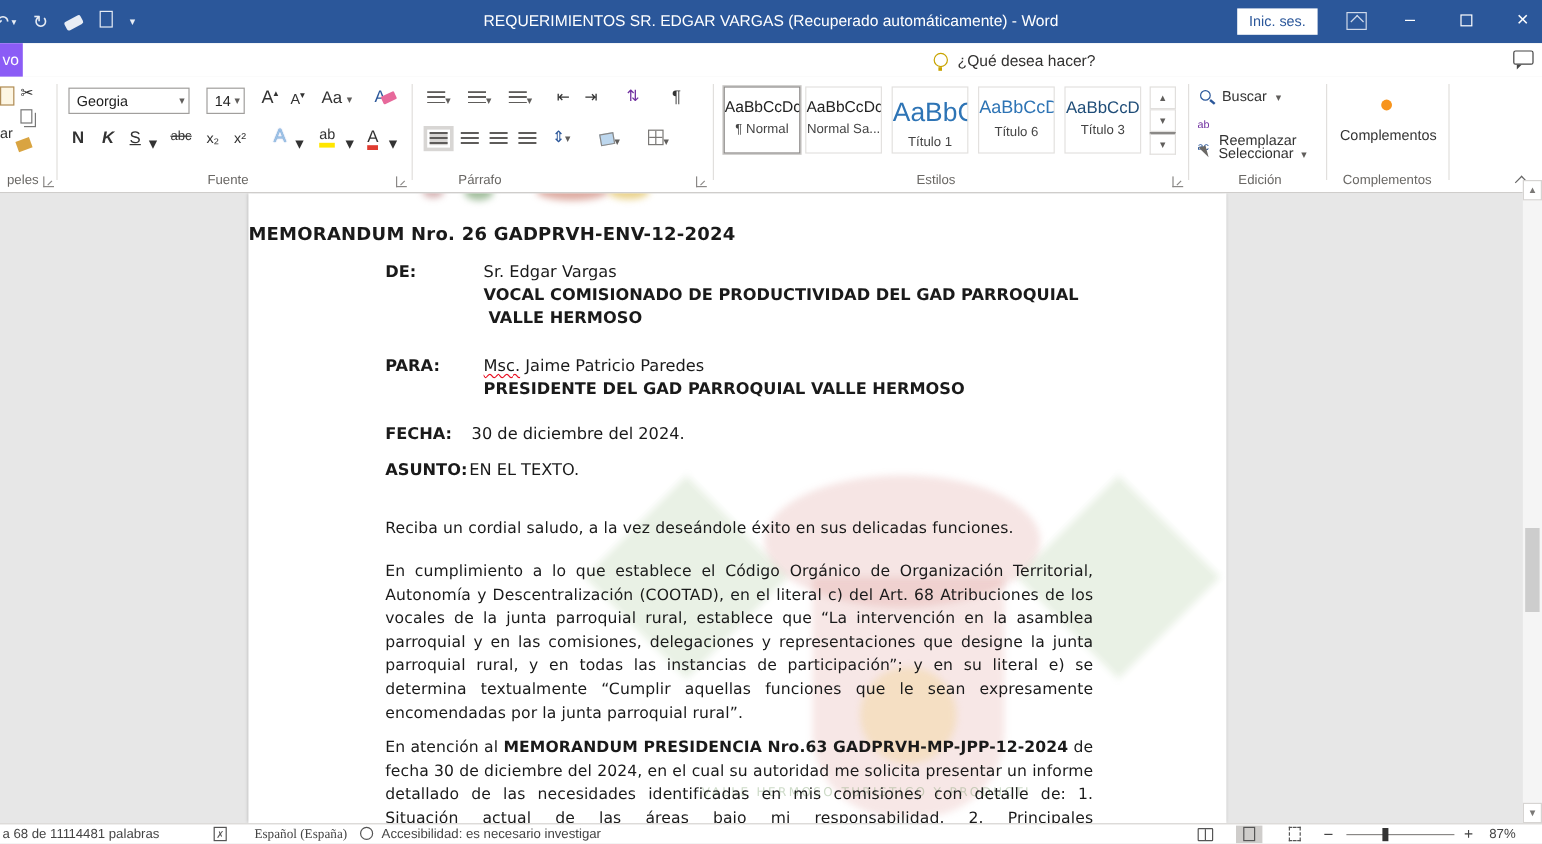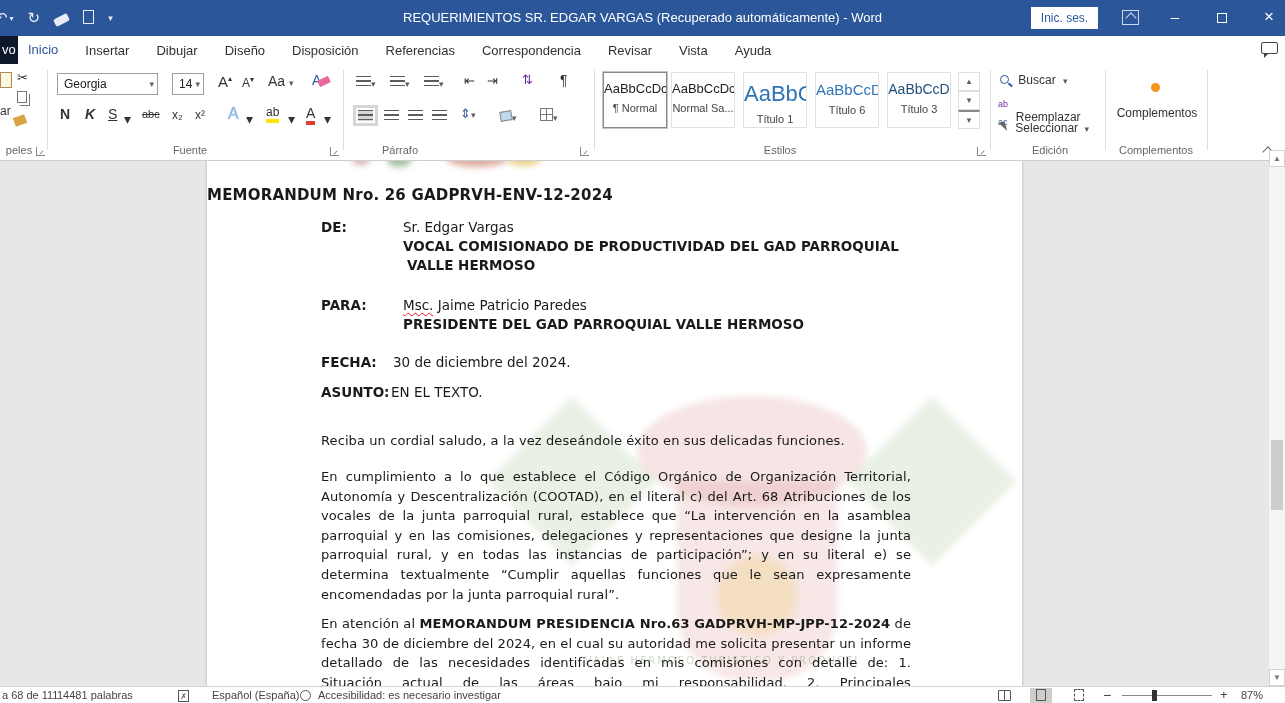--- a/index.html
+++ b/index.html
@@ -16,21 +16,21 @@
   .signin { position:absolute; left:1031px; top:7px; width:67px; height:22px; background:#fff; color:#2b579a; font-size:12px; text-align:center; line-height:22px; }
   .winctl { position:absolute; top:0; height:36px; width:46px; text-align:center; line-height:34px; font-size:15px; color:#fff; }
   .ribbon-opts { position:absolute; left:1122px; top:10px; width:17px; height:15px; border:1px solid #cfd9ea; }
   .ribbon-opts::after { content:""; position:absolute; left:4px; top:3px; width:7px; height:7px; border-left:1px solid #cfd9ea; border-top:1px solid #cfd9ea; transform:rotate(45deg); }
   .maxbox { display:inline-block; width:10px; height:10px; border:1px solid #fff; vertical-align:middle; }
   .eraser { display:inline-block; width:15px; height:8px; background:#e8edf5; border-radius:2px; transform:rotate(-28deg); }
   .newdoc { display:inline-block; width:11px; height:14px; border:1px solid #e8edf5; background:transparent; }
 
   
   .tabrow { left:0; top:36px; width:1285px; height:28px; background:#fff; }
-  .filetab { position:absolute; left:0; top:0; width:19px; height:28px; background:#0f172a; color:#fff; font-size:13px; line-height:28px; padding-left:2px; }
+  .filetab { position:absolute; left:0; top:0; width:19px; height:28px; background:#8b5cf6; color:#fff; font-size:13px; line-height:28px; padding-left:2px; }
   .tabs { position:absolute; left:28px; top:0; height:28px; display:flex; gap:27px; align-items:center; font-size:13px; color:#323130; }
   .tab { cursor:default; white-space:nowrap; }
   .tab.active { color:#2b579a; background:#fff; padding:0 10px; margin:0 -10px; height:28px; line-height:28px; }
   .tellme { position:absolute; left:778px; top:0; height:28px; display:flex; gap:8px; align-items:center; font-size:13px; color:#323130; }
   .bulb { width:12px; height:12px; border:1.5px solid #c8a400; border-radius:50%; position:relative; }
   .bulb::after { content:""; position:absolute; left:3px; top:11px; width:3px; height:3px; background:#c8a400; }
   .chaticon { position:absolute; left:1261px; top:6px; width:17px; height:12px; border:1.5px solid #444; border-radius:2px; }
   .chaticon::after { content:""; position:absolute; left:2px; top:11px; width:0; height:0; border-left:4px solid #444; border-bottom:4px solid transparent; }
 
   
@@ -111,31 +111,23 @@
     <div class="win-title">REQUERIMIENTOS SR. EDGAR VARGAS (Recuperado automáticamente)  -  Word</div>
     <div class="signin">Inic. ses.</div>
     <div class="ribbon-opts"></div>
     <div class="winctl" style="left:1152px;">–</div>
     <div class="winctl" style="left:1199px;"><span class="maxbox"></span></div>
     <div class="winctl" style="left:1246px;font-size:17px;">×</div>
   </div>
 
   <div class="abs tabrow">
     <div class="filetab">vo</div>
-    <div class="tabs">
-      <span class="tab active">Inicio</span>
-      <span class="tab">Insertar</span>
-      <span class="tab">Dibujar</span>
-      <span class="tab">Diseño</span>
-      <span class="tab">Disposición</span>
-      <span class="tab">Referencias</span>
-      <span class="tab">Correspondencia</span>
-      <span class="tab">Revisar</span>
-      <span class="tab">Vista</span>
-      <span class="tab">Ayuda</span>
+    <div class="tellme">
+      <span class="bulb"></span>
+      <span>¿Qué desea hacer?</span>
     </div>
     <div class="chaticon"></div>
   </div>
 
   <div class="abs ribbon">
 
     <div class="rbtn" style="left:0;top:8px;"><span style="display:inline-block;width:12px;height:16px;border:1px solid #b08d57;background:#fdf6e3;"></span></div>
     <div class="rbtn" style="left:0;top:40px;font-size:12px;">ar</div>
     <div class="rbtn" style="left:17px;top:6px;font-size:13px;">✂</div>
     <div class="rbtn" style="left:17px;top:26px;"><span style="display:inline-block;width:10px;height:12px;border:1px solid #777;box-shadow:2px 2px 0 #fff,3px 3px 0 #777;"></span></div>
@@ -287,21 +279,21 @@
   <div class="scrollbar">
     <div class="sbbtn" style="top:0;">▲</div>
     <div class="sbthumb"></div>
     <div class="sbbtn" style="top:519px;">▼</div>
   </div>
 
   <div class="abs statusbar">
     <div class="sitem" style="left:2px;">a 68 de 111</div>
     <div class="sitem" style="left:57px;">14481 palabras</div>
     <div class="sitem" style="left:178px;"><span class="proof">✗</span></div>
-    <div class="sitem" style="left:212px;">Español (España)</div>
+    <div class="sitem" style="left:212px;font-family:Liberation Serif, serif;">Español (España)</div>
     <div class="sitem" style="left:300px;"><span class="acc"></span></div>
     <div class="sitem" style="left:318px;">Accesibilidad: es necesario investigar</div>
 
     <div class="viewbtn" style="left:993px;"><span class="vbook"></span></div>
     <div class="viewbtn active" style="left:1030px;"><span class="vpage"></span></div>
     <div class="viewbtn" style="left:1068px;"><span class="vpage" style="border-style:dashed;"></span></div>
     <div class="sitem" style="left:1103px;font-size:14px;">−</div>
     <div class="ztrack"></div>
     <div class="zthumb"></div>
     <div class="sitem" style="left:1220px;font-size:13px;">+</div>

